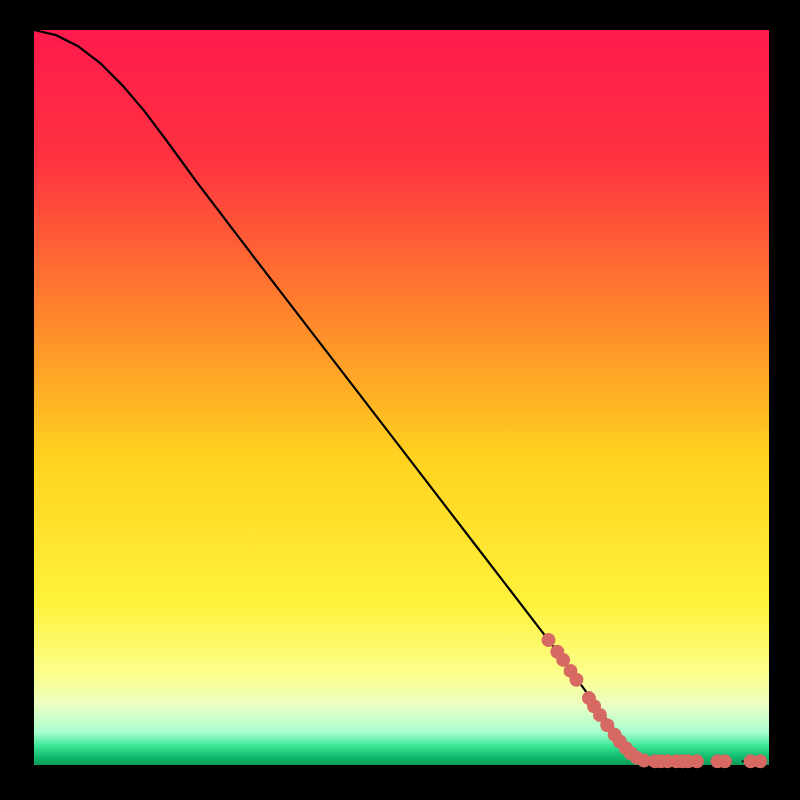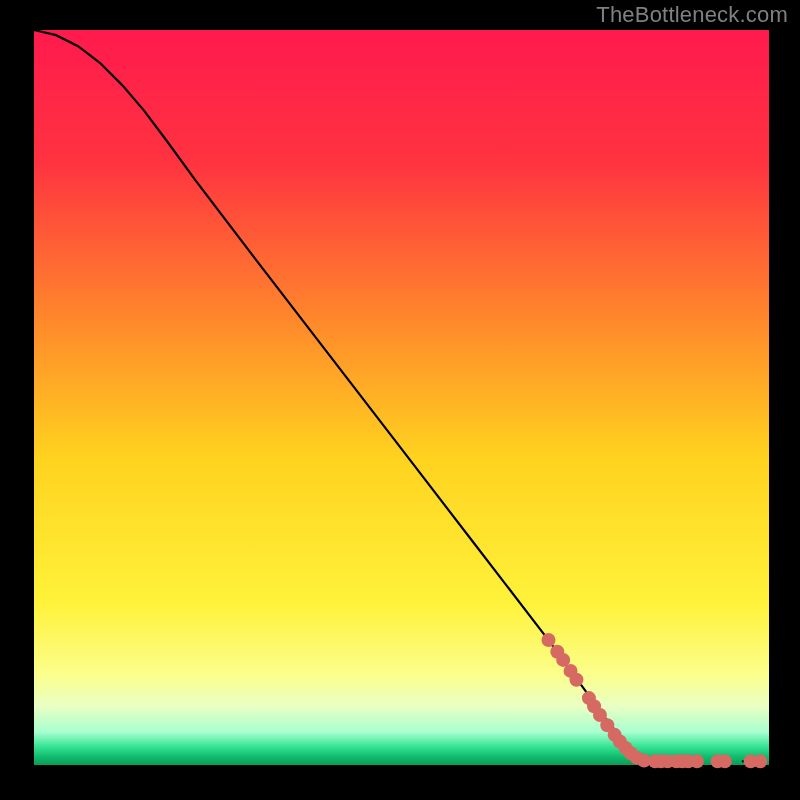--- a/index.html
+++ b/index.html
@@ -32,21 +32,20 @@
     top: 0;
     width: 800px;
     height: 800px;
     z-index: 2;
   }
 </style>
 </head>
 <body>
 
 <div class="stage">
-  <div class="watermark">TheBottleneck.com</div>
 
   <svg class="plot" viewBox="0 0 800 800">
     <defs>
       <linearGradient id="bg-grad" x1="0" y1="0" x2="0" y2="1">
           <stop offset="0.00%" stop-color="#ff1a4d"></stop>
           <stop offset="18.00%" stop-color="#ff3340"></stop>
           <stop offset="40.00%" stop-color="#ff8a2b"></stop>
           <stop offset="58.00%" stop-color="#ffd21f"></stop>
           <stop offset="78.00%" stop-color="#fff23a"></stop>
           <stop offset="88.00%" stop-color="#fbff8f"></stop>

